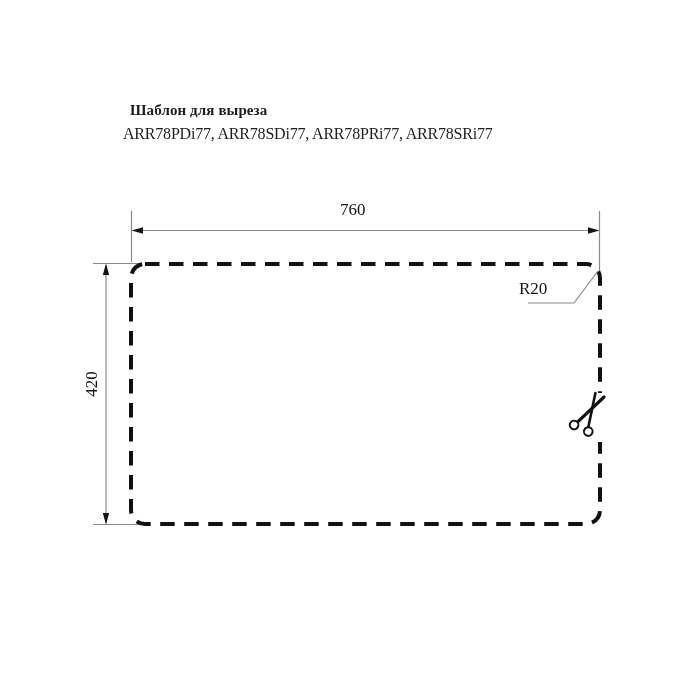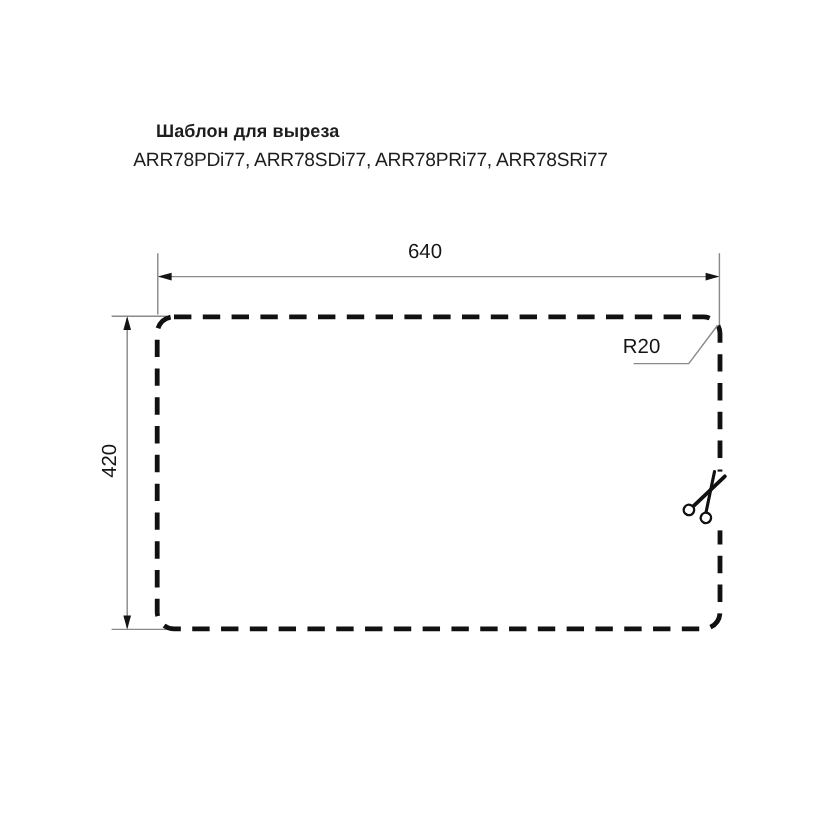--- a/index.html
+++ b/index.html
@@ -2,37 +2,37 @@
 <html style="--bg: #ffffff; --text: #1d1d1d; --ink: #141414;"><head>
 <meta charset="utf-8">
 <style>
   * { margin: 0; padding: 0; box-sizing: border-box; }
   html, body { background: #ffffff; }
   .canvas {
     position: relative;
     width: 700px;
     height: 536px;
     background: var(--bg, #ffffff);
-    font-family: Liberation Sans, sans-serif;
+    font-family: Liberation Serif, serif;
     color: var(--text, #1d1d1d);
     overflow: hidden;
   }
   .page-title {
     position: absolute;
     left: 130px; top: 101px;
     font-size: 15px;
     font-weight: 700;
     line-height: 18px;
     letter-spacing: 0.1px;
     color: var(--text, #1d1d1d);
     white-space: nowrap;
   }
   .model-list {
     position: absolute;
-    left: 111px; top: 124px;
+    left: 123px; top: 124px;
     font-size: 16px;
     font-weight: 400;
     line-height: 19px;
     letter-spacing: -0.2px;
     color: var(--text, #1d1d1d);
     white-space: nowrap;
   }
   .drawing-svg {
     position: absolute;
     left: 0; top: 0;
@@ -94,19 +94,19 @@
     <rect x="594.5" y="393" width="12" height="49" fill="#ffffff" stroke="none"></rect>
 
     <g transform="translate(588,416) rotate(25)">
       <line x1="6.5" y1="-24" x2="-7" y2="10" class="blade" stroke-width="3.2"></line>
       <line x1="-3" y1="-24" x2="5" y2="10" class="blade" stroke-width="2.6"></line>
       <circle cx="-8.8" cy="14" r="4.3" class="ring"></circle>
       <circle cx="6.8" cy="14" r="4.3" class="ring"></circle>
     </g>
   </svg>
 
-  <div class="dim-label width">640</div>
+  <div class="dim-label width">760</div>
 
   <div class="dim-label height">420</div>
 
   <div class="dim-label radius">R20</div>
 
 </div>
 
 </body></html>

